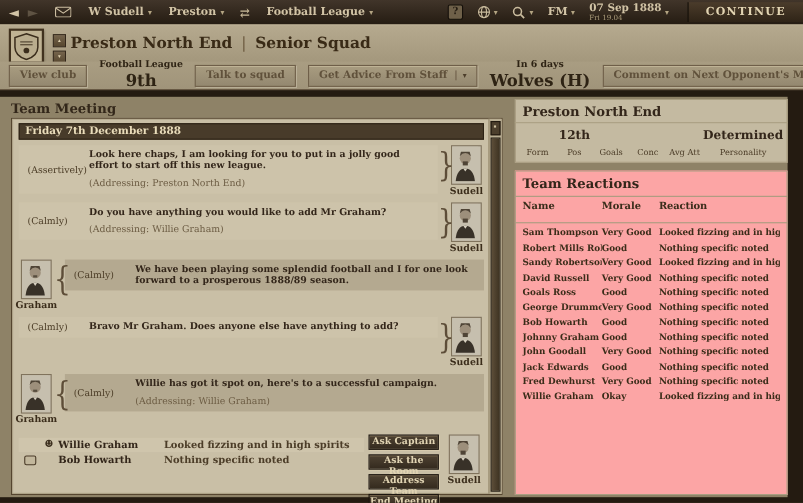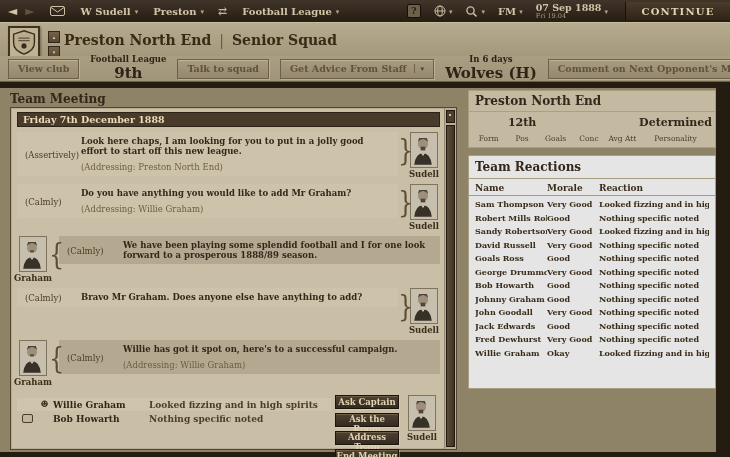--- a/index.html
+++ b/index.html
@@ -91,23 +91,23 @@
 
   
   .club-panel{position:absolute;left:468px;top:90px;width:248px;height:58px;background:#c4ba a1;background:#c4baa1;box-shadow:inset 0 0 0 1px #a99d81;box-sizing:border-box;}
   .cp-title{padding:4px 7px 3px;font-size:12px;font-weight:bold;color:#33261a;border-bottom:1px solid #aba083;}
   .cp-stats{display:flex;padding:4px 4px 0;}
   .stat{flex:1;text-align:center;}
   .stat:last-child{flex:1.5;}
   .stat-val{font-size:11px;font-weight:bold;color:#33261a;min-height:13px;line-height:13px;}
   .stat-lbl{font-size:7.5px;color:#4c3d28;margin-top:5px;white-space:nowrap;}
 
-  .react-panel{position:absolute;left:468px;top:155px;width:248px;height:234px;background:#e5e5e5;box-shadow:inset 0 0 0 1px #a99d81;box-sizing:border-box;}
+  .react-panel{position:absolute;left:468px;top:155px;width:248px;height:295px;background:#fca5a5;box-shadow:inset 0 0 0 1px #a99d81;box-sizing:border-box;}
   .rp-title{padding:5px 7px 4px;font-size:12px;font-weight:bold;color:#33261a;border-bottom:1px solid #a89c7f;}
-  .thead{display:flex;padding:4px 7px 2px;font-size:9px;font-weight:bold;color:#3a2d1b;border-bottom:1px solid #a89c7f;margin-bottom:2px;}
+  .thead{display:flex;padding:4px 7px 9px;font-size:9px;font-weight:bold;color:#3a2d1b;border-bottom:1px solid #a89c7f;margin-bottom:2px;}
   .trow{display:flex;padding:1px 7px;font-size:8px;font-weight:bold;color:#3a2c19;line-height:11.5px;cursor:default;}
   .c-name{width:72px;flex-shrink:0;white-space:nowrap;overflow:hidden;}
   .c-morale{width:52px;flex-shrink:0;white-space:nowrap;}
   .c-react{flex:1;min-width:0;white-space:nowrap;overflow:hidden;letter-spacing:-0.1px;}
 </style>
 </head>
 <body>
 
 <div class="app">
 

